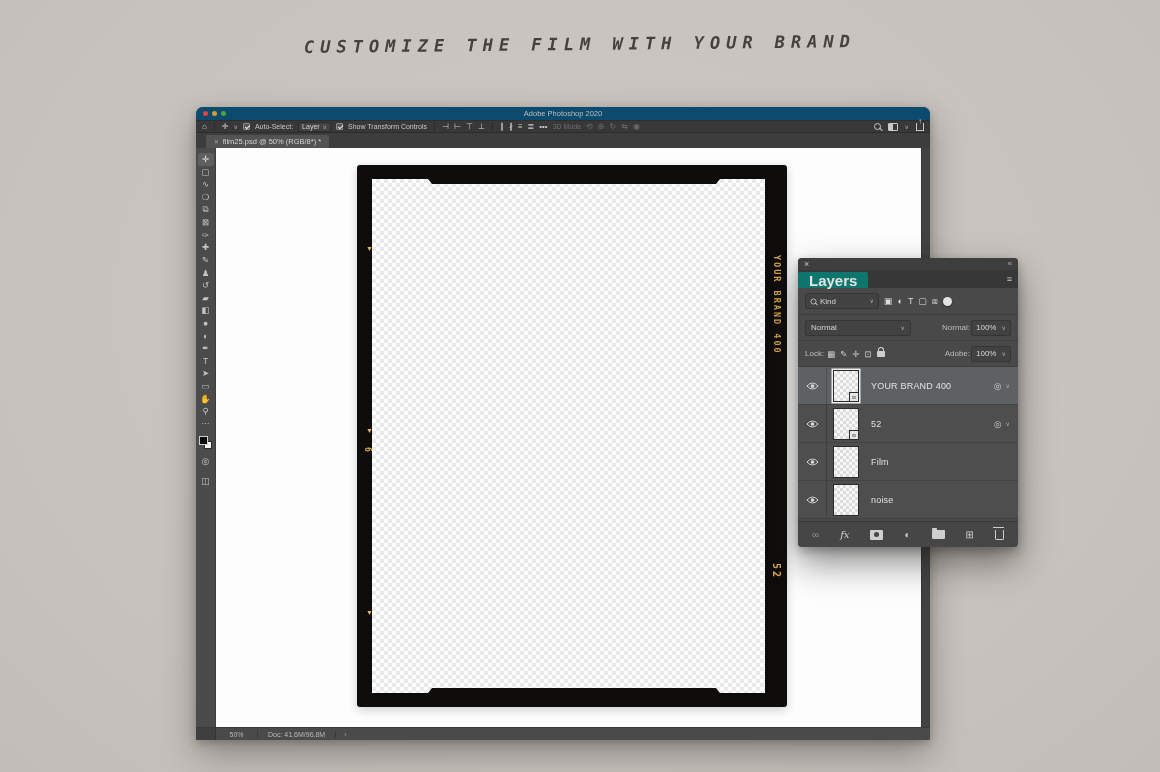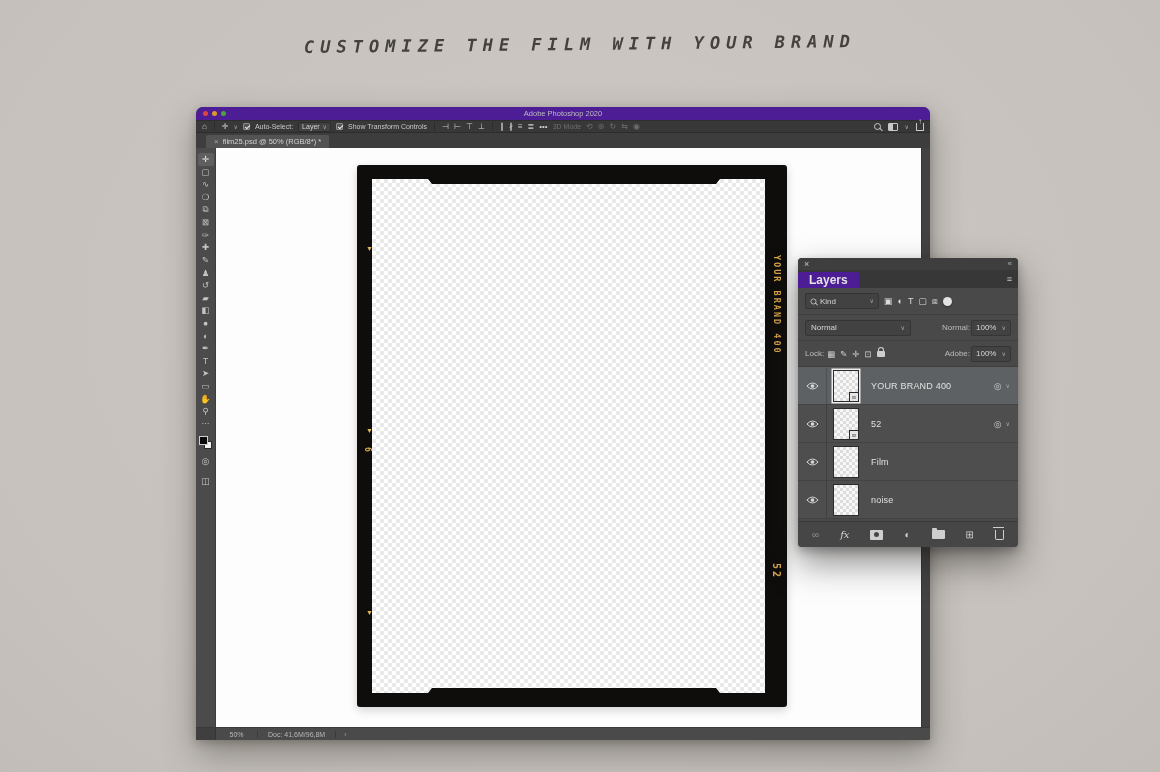--- a/index.html
+++ b/index.html
@@ -11,21 +11,21 @@
   
   .caption { position:absolute; top:34px; left:0; width:100%; text-align:center;
     font-family:"DejaVu Sans Mono", monospace; font-style:italic; font-weight:bold;
     font-size:17px; letter-spacing:6px; color:#45423e; transform:rotate(-0.6deg); }
 
   
   .ps-window { position:absolute; left:196px; top:107px; width:734px; height:633px;
     border-radius:7px 7px 2px 2px; background:#4a4a4a;
     box-shadow:0 14px 34px rgba(40,36,32,.38), 0 3px 8px rgba(40,36,32,.25);
     display:flex; flex-direction:column; }
-  .titlebar { height:13px; background:#4c1d95; border-radius:7px 7px 0 0;
+  .titlebar { height:13px; background:#0c4a6e; border-radius:7px 7px 0 0;
     display:flex; align-items:center; position:relative; flex:0 0 auto; }
   .traffic { display:flex; gap:4px; margin-left:7px; }
   .tl { width:5px; height:5px; border-radius:50%; display:inline-block; }
   .tl.red{ background:#e0443e; } .tl.yellow{ background:#d89b2e; } .tl.green{ background:#47a53c; }
   .win-title { position:absolute; left:0; right:0; text-align:center; font-size:7.5px; color:#bdbdbd; }
 
   .optionsbar { height:13px; background:#383838; border-top:1px solid #2e2e2e; border-bottom:1px solid #2c2c2c;
     display:flex; align-items:center; font-size:7px; color:#c8c8c8; padding:0 6px; gap:5px; flex:0 0 auto; }
   .opt-glyph { font-size:8px; line-height:1; color:#cfcfcf; }
   .opt-sep { width:1px; height:9px; background:#2c2c2c; margin:0 2px; }
@@ -100,22 +100,22 @@
 
   
   .layers-panel { position:absolute; left:798px; top:258px; width:220px; height:289px;
     background:#494949; border-radius:4px; box-shadow:0 16px 34px rgba(30,28,26,.5), 0 4px 10px rgba(30,28,26,.3);
     display:flex; flex-direction:column; font-size:8px; color:#d6d6d6; z-index:5; }
   .lp-header { height:12px; background:#3e3e3e; border-radius:4px 4px 0 0; display:flex;
     align-items:center; justify-content:space-between; padding:0 6px; flex:0 0 auto; }
   .lp-header .x { color:#c6c6c6; font-size:9px; line-height:1; }
   .lp-header .cc { color:#b0b0b0; font-size:8px; line-height:1; }
   .lp-tabs { height:18px; background:#373737; display:flex; align-items:flex-end; flex:0 0 auto; position:relative; }
-  .lp-tab { background:#4c1d95; height:16px; padding:0 11px; display:flex; align-items:center;
-    font-size:12px; font-weight:bold; color:#e3e3e3; margin-left:0; border-radius:2px 2px 0 0; }
+  .lp-tab { background:#0f766e; height:16px; padding:0 11px; display:flex; align-items:center;
+    font-size:15px; font-weight:bold; color:#e3e3e3; margin-left:0; border-radius:2px 2px 0 0; }
   .lp-menu { position:absolute; right:6px; top:4px; color:#c9c9c9; font-size:9px; }
   .lp-row { display:flex; align-items:center; padding:0 7px; gap:1px; flex:0 0 auto; }
   .lp-filter { height:27px; border-bottom:1px solid #3e3e3e; }
   .kind-box { width:74px; height:16px; background:#424242; border:1px solid #353535; border-radius:2px;
     display:flex; align-items:center; gap:3px; padding:0 4px; }
   .kind-box .mag { transform:scale(.85); }
   .ftype { font-size:9px; color:#dcdcdc; margin-left:4px; }
   .toggle { width:9px; height:9px; border-radius:50%; background:#e3e3e3; margin-left:4px;
     box-shadow:0 1px 2px rgba(0,0,0,.4); }
   .lp-blend { height:26px; border-bottom:1px solid #3e3e3e; }

